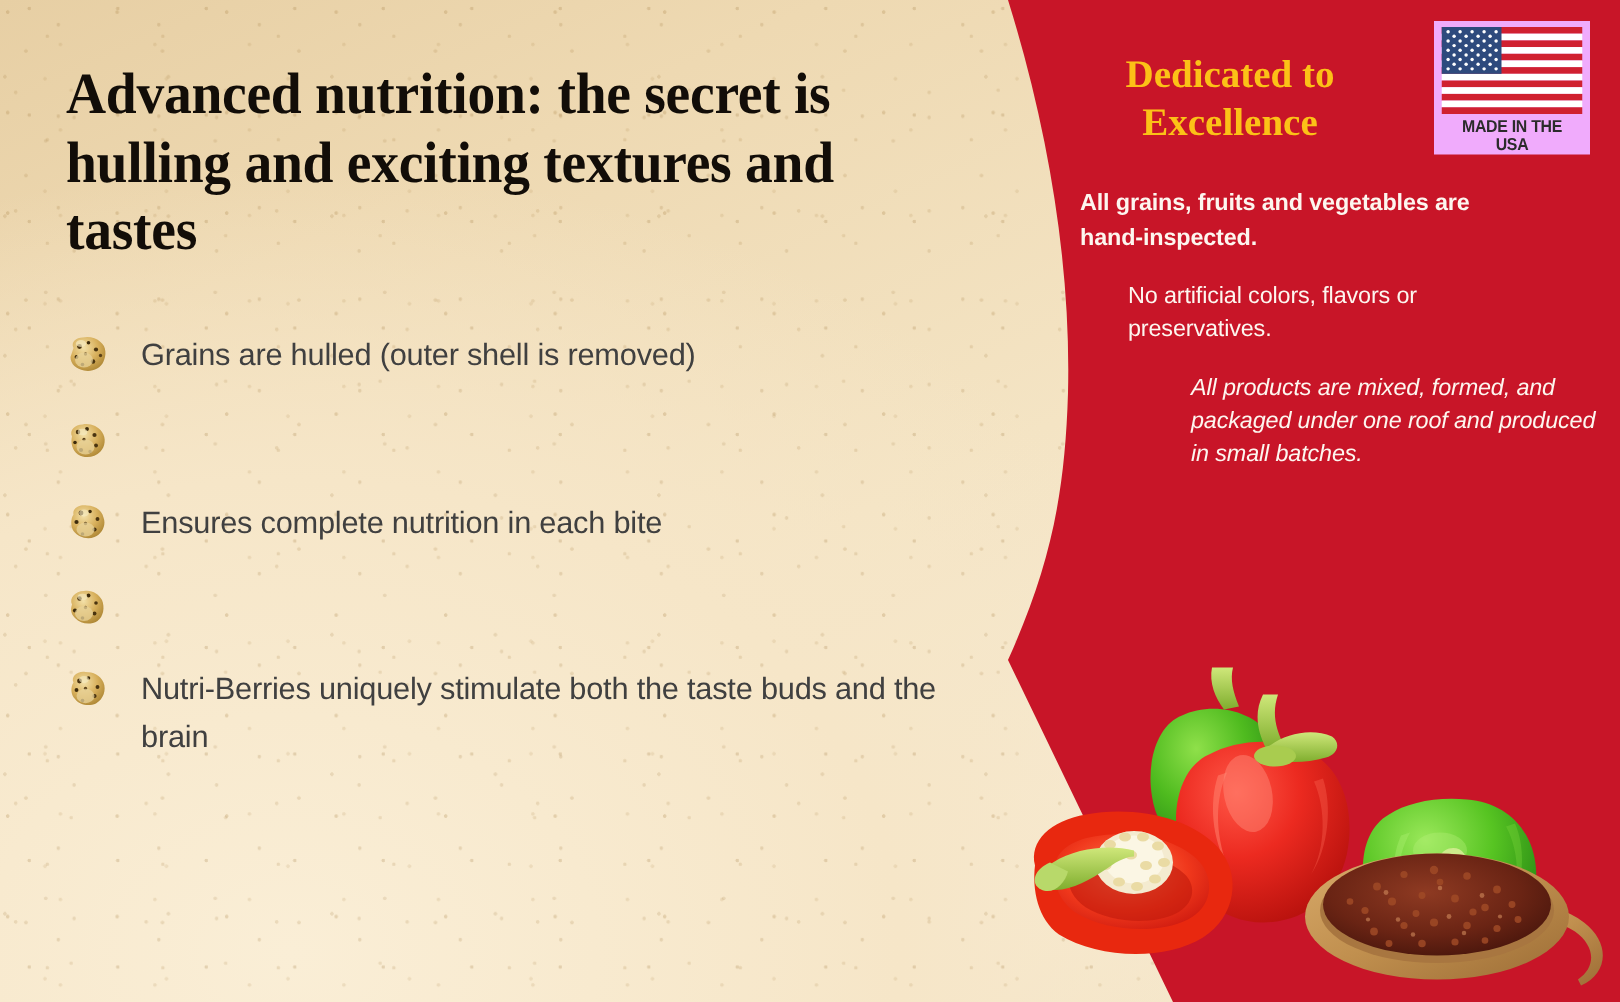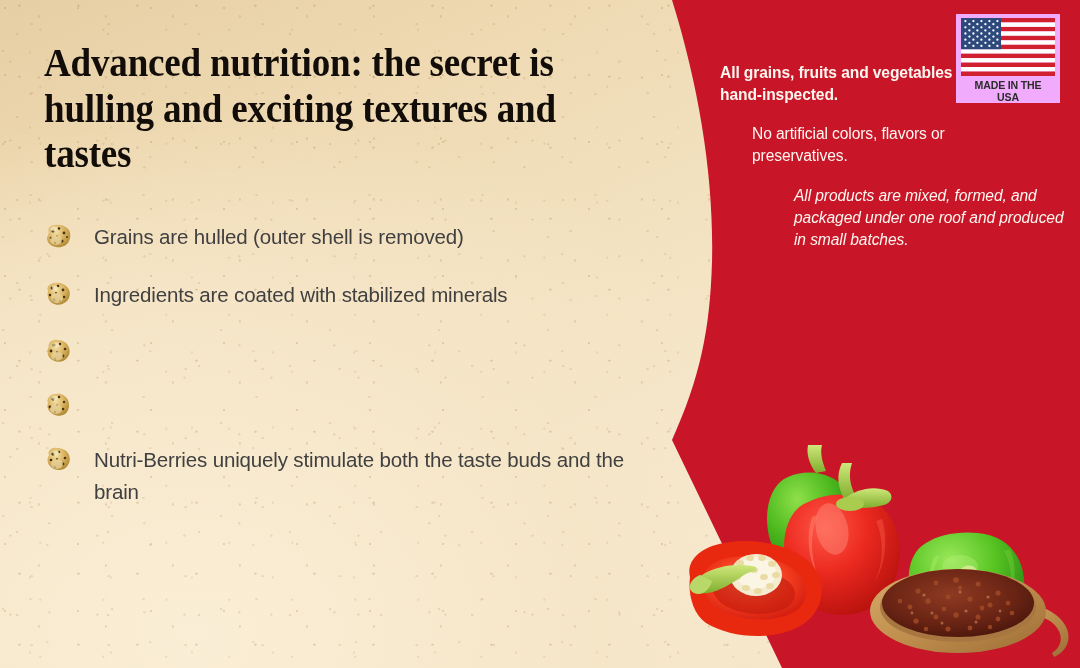--- a/index.html
+++ b/index.html
@@ -246,38 +246,38 @@
             <circle cx="19" cy="8" r="1.4" fill="#4a3410"></circle>
               <circle cx="6" cy="13" r="1.2" fill="#3d2b0c"></circle>
             <circle cx="12" cy="11" r="1.1" fill="#5a4018"></circle>
               <circle cx="20" cy="15" r="1.3" fill="#4a3410"></circle>
             <circle cx="10" cy="18" r="1.4" fill="#3d2b0c"></circle>
               <circle cx="16" cy="19" r="1.1" fill="#5a4018"></circle>
             <ellipse cx="13" cy="16" rx="6" ry="5" fill="#e8d39a" opacity=".75"></ellipse>
             <ellipse cx="11" cy="6" rx="3.2" ry="2.2" fill="#f7ecc4" opacity=".6"></ellipse>
           </svg>
         </span>
-        <span class="bullet-text">Ingredients are coated with stabilized minerals</span>
       </li>
 
       <li class="bullet-item">
         <span class="nugget">
           <svg width="28" height="25" viewBox="0 0 28 25" xmlns="http://www.w3.org/2000/svg">
             <path d="M5 7 C4 3,9 0,14 1 C19 1,24 4,25 9 C27 14,24 20,19 22 C14 24,8 22,5 18 C3 15,3 10,5 7 Z" fill="url(#ng1)"></path>
             <circle cx="10" cy="6" r="1.6" fill="#4a3410"></circle>
               <circle cx="16" cy="5" r="1.2" fill="#3d2b0c"></circle>
             <circle cx="21" cy="10" r="1.3" fill="#4a3410"></circle>
               <circle cx="7" cy="12" r="1.4" fill="#3d2b0c"></circle>
             <circle cx="13" cy="13" r="1.1" fill="#5a4018"></circle>
               <circle cx="19" cy="17" r="1.4" fill="#4a3410"></circle>
             <circle cx="11" cy="20" r="1.2" fill="#3d2b0c"></circle>
             <ellipse cx="13" cy="17" rx="6" ry="4.6" fill="#e8d39a" opacity=".75"></ellipse>
             <ellipse cx="12" cy="6" rx="3.3" ry="2.3" fill="#f7ecc4" opacity=".6"></ellipse>
           </svg>
         </span>
+        <span class="bullet-text">Ensures complete nutrition in each bite</span>
       </li>
 
       <li class="bullet-item">
         <span class="nugget">
           <svg width="28" height="25" viewBox="0 0 28 25" xmlns="http://www.w3.org/2000/svg">
             <path d="M4 10 C2 6,6 1,12 1 C17 0,22 3,24 7 C26 12,25 18,21 21 C16 24,10 23,6 19 C3 16,3 13,4 10 Z" fill="url(#ng1)"></path>
             <circle cx="9" cy="6" r="1.5" fill="#4a3410"></circle>
               <circle cx="15" cy="4" r="1.3" fill="#3d2b0c"></circle>
             <circle cx="20" cy="9" r="1.2" fill="#4a3410"></circle>
               <circle cx="6" cy="14" r="1.4" fill="#3d2b0c"></circle>
@@ -305,20 +305,21 @@
             <ellipse cx="12" cy="6" rx="3.3" ry="2.3" fill="#f7ecc4" opacity=".6"></ellipse>
           </svg>
         </span>
         <span class="bullet-text">Nutri-Berries uniquely stimulate both the taste buds and the brain</span>
       </li>
 
     </ul>
   </div>
 
   <div class="right-col">
+    <h2 class="right-title">Dedicated to Excellence</h2>
     <div class="right-paras">
       <p class="right-para rp-1">All grains, fruits and vegetables are hand-inspected.</p>
       <p class="right-para rp-2">No artificial colors, flavors or preservatives.</p>
       <p class="right-para rp-3">All products are mixed, formed, and packaged under one roof and produced in small batches.</p>
     </div>
   </div>
 
   <div class="usa-badge">
     <span class="flag">
       <svg width="94" height="58" viewBox="0 0 94 58" xmlns="http://www.w3.org/2000/svg">

